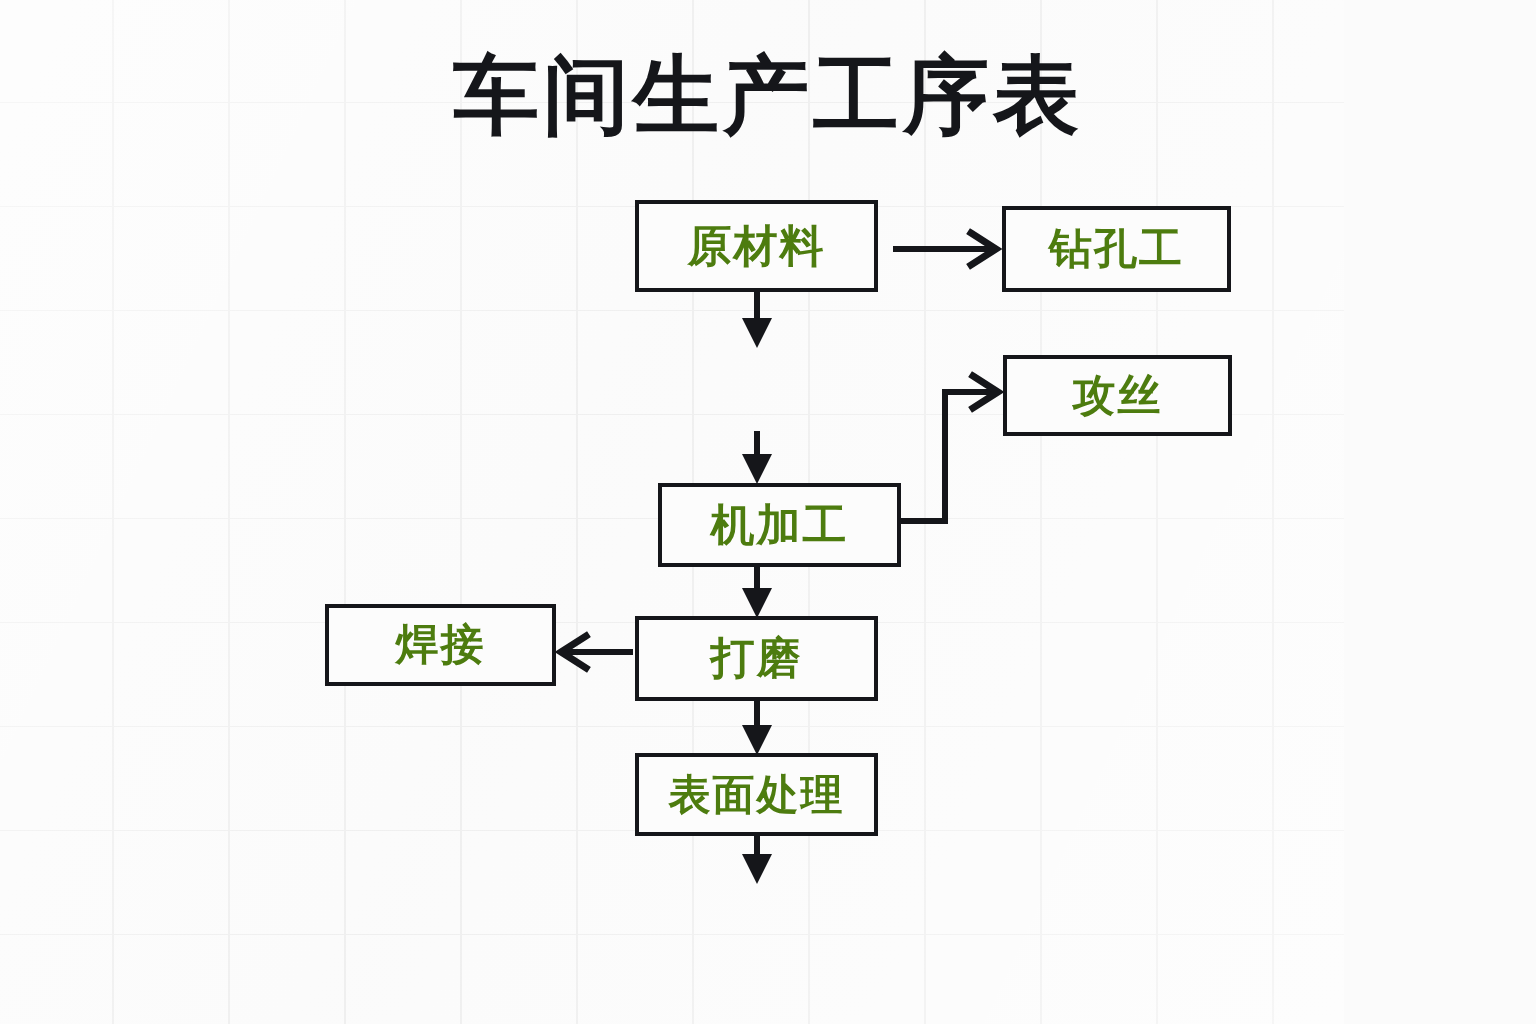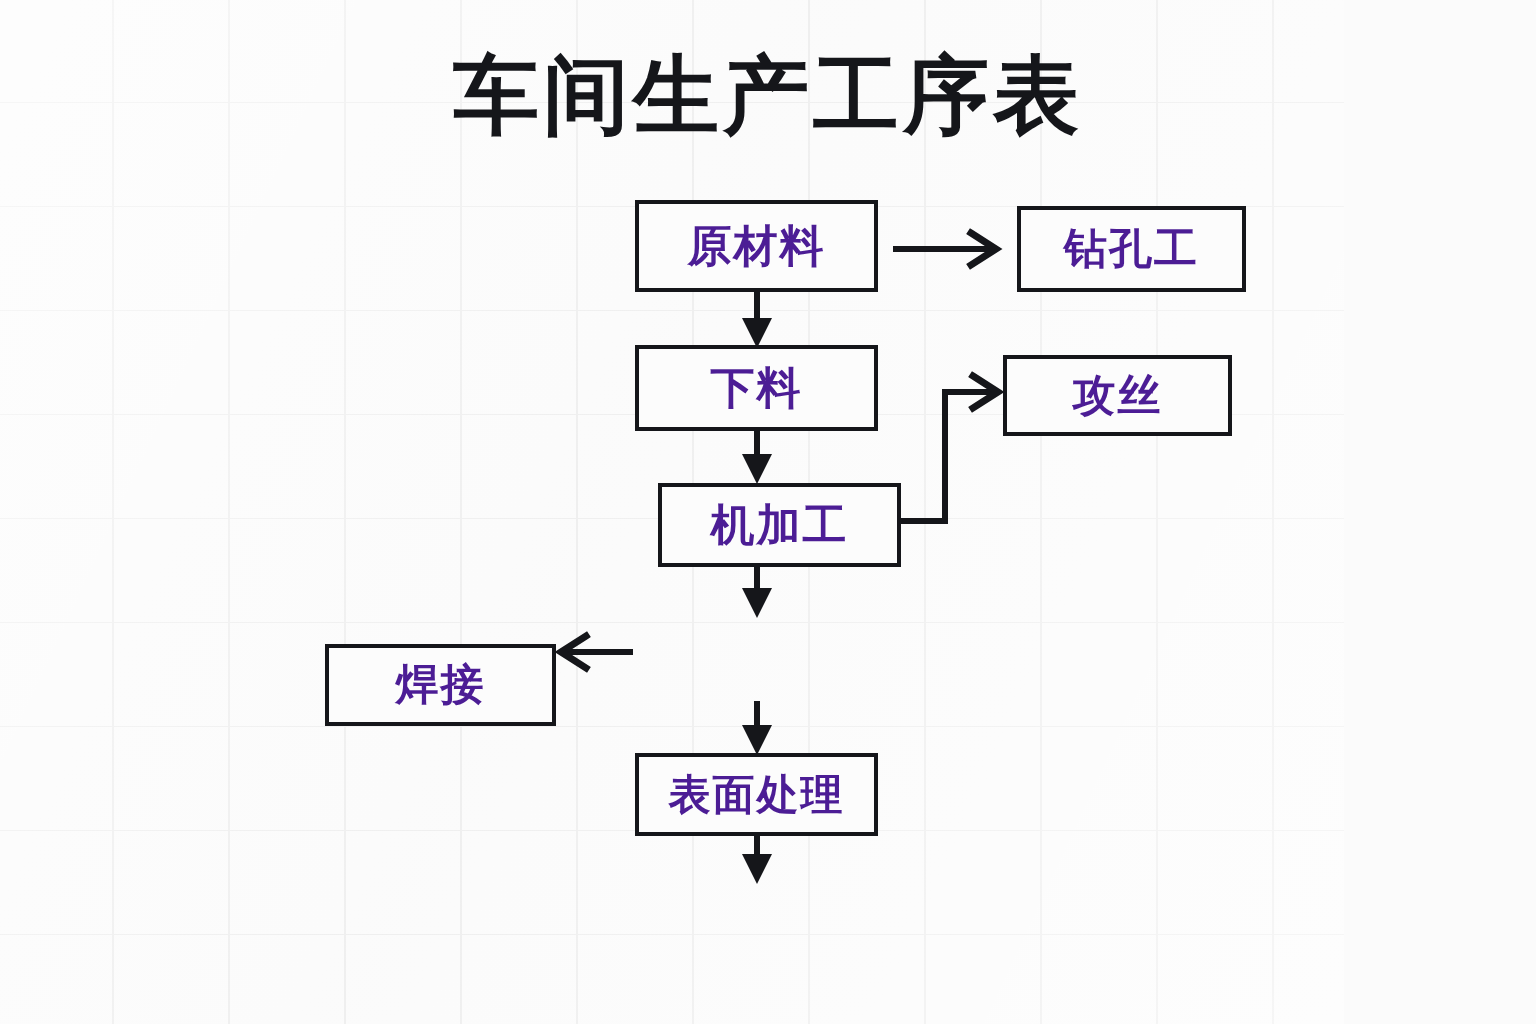--- a/index.html
+++ b/index.html
@@ -49,40 +49,40 @@
   }
 
   .node {
     position: absolute;
     box-sizing: border-box;
     border: 4px solid #15161a;
     background: #fcfcfc;
     display: flex;
     align-items: center;
     justify-content: center;
-    color: #4c1d95;
+    color: #4d7c0f;
     font-weight: 600;
     letter-spacing: 2px;
     white-space: nowrap;
   }
 
   .node .node-label { display: block; }
 
   
   #node-raw-material   { left: 635px; top: 200px; width: 243px; height: 92px;  font-size: 44px; }
   #node-cutting        { left: 635px; top: 345px; width: 243px; height: 86px;  font-size: 44px; }
   #node-machining      { left: 658px; top: 483px; width: 243px; height: 84px;  font-size: 44px; }
   #node-grinding       { left: 635px; top: 616px; width: 243px; height: 85px;  font-size: 44px; }
   #node-surface        { left: 635px; top: 753px; width: 243px; height: 83px;  font-size: 42px; }
   #node-inspection     { left: 635px; top: 882px; width: 243px; height: 87px;  font-size: 44px; }
 
   
-  #node-drilling       { left: 1002px; top: 206px; width: 229px; height: 86px; font-size: 43px; margin-left: 15px; }
+  #node-drilling       { left: 1002px; top: 206px; width: 229px; height: 86px; font-size: 43px; }
   #node-tapping        { left: 1003px; top: 355px; width: 229px; height: 81px; font-size: 43px; text-align: right; }
-  #node-welding        { left: 325px;  top: 644px; width: 231px; height: 82px; font-size: 43px; }
+  #node-welding        { left: 325px;  top: 604px; width: 231px; height: 82px; font-size: 43px; }
 
   #connectors {
     position: absolute;
     left: 0;
     top: 0;
     width: 1536px;
     height: 1024px;
     pointer-events: none;
   }
 </style>
@@ -135,28 +135,28 @@
     <g>
       <line x1="633" y1="652" x2="562" y2="652" stroke="#15161a" stroke-width="6"></line>
       <polyline points="586,636 561,652 586,668" fill="none" stroke="#15161a" stroke-width="7" stroke-linecap="square" stroke-linejoin="miter"></polyline>
     </g>
   </svg>
 
   <div class="node" id="node-raw-material">
     <span class="node-label">原材料</span>
   </div>
 
-  <div class="node" id="node-cutting">
-    <span class="node-label">下料</span>
-  </div>
 
   <div class="node" id="node-machining">
     <span class="node-label">机加工</span>
   </div>
 
+  <div class="node" id="node-grinding">
+    <span class="node-label">打磨</span>
+  </div>
 
   <div class="node" id="node-surface">
     <span class="node-label">表面处理</span>
   </div>
 
 
   <div class="node" id="node-drilling">
     <span class="node-label">钻孔工</span>
   </div>
 

